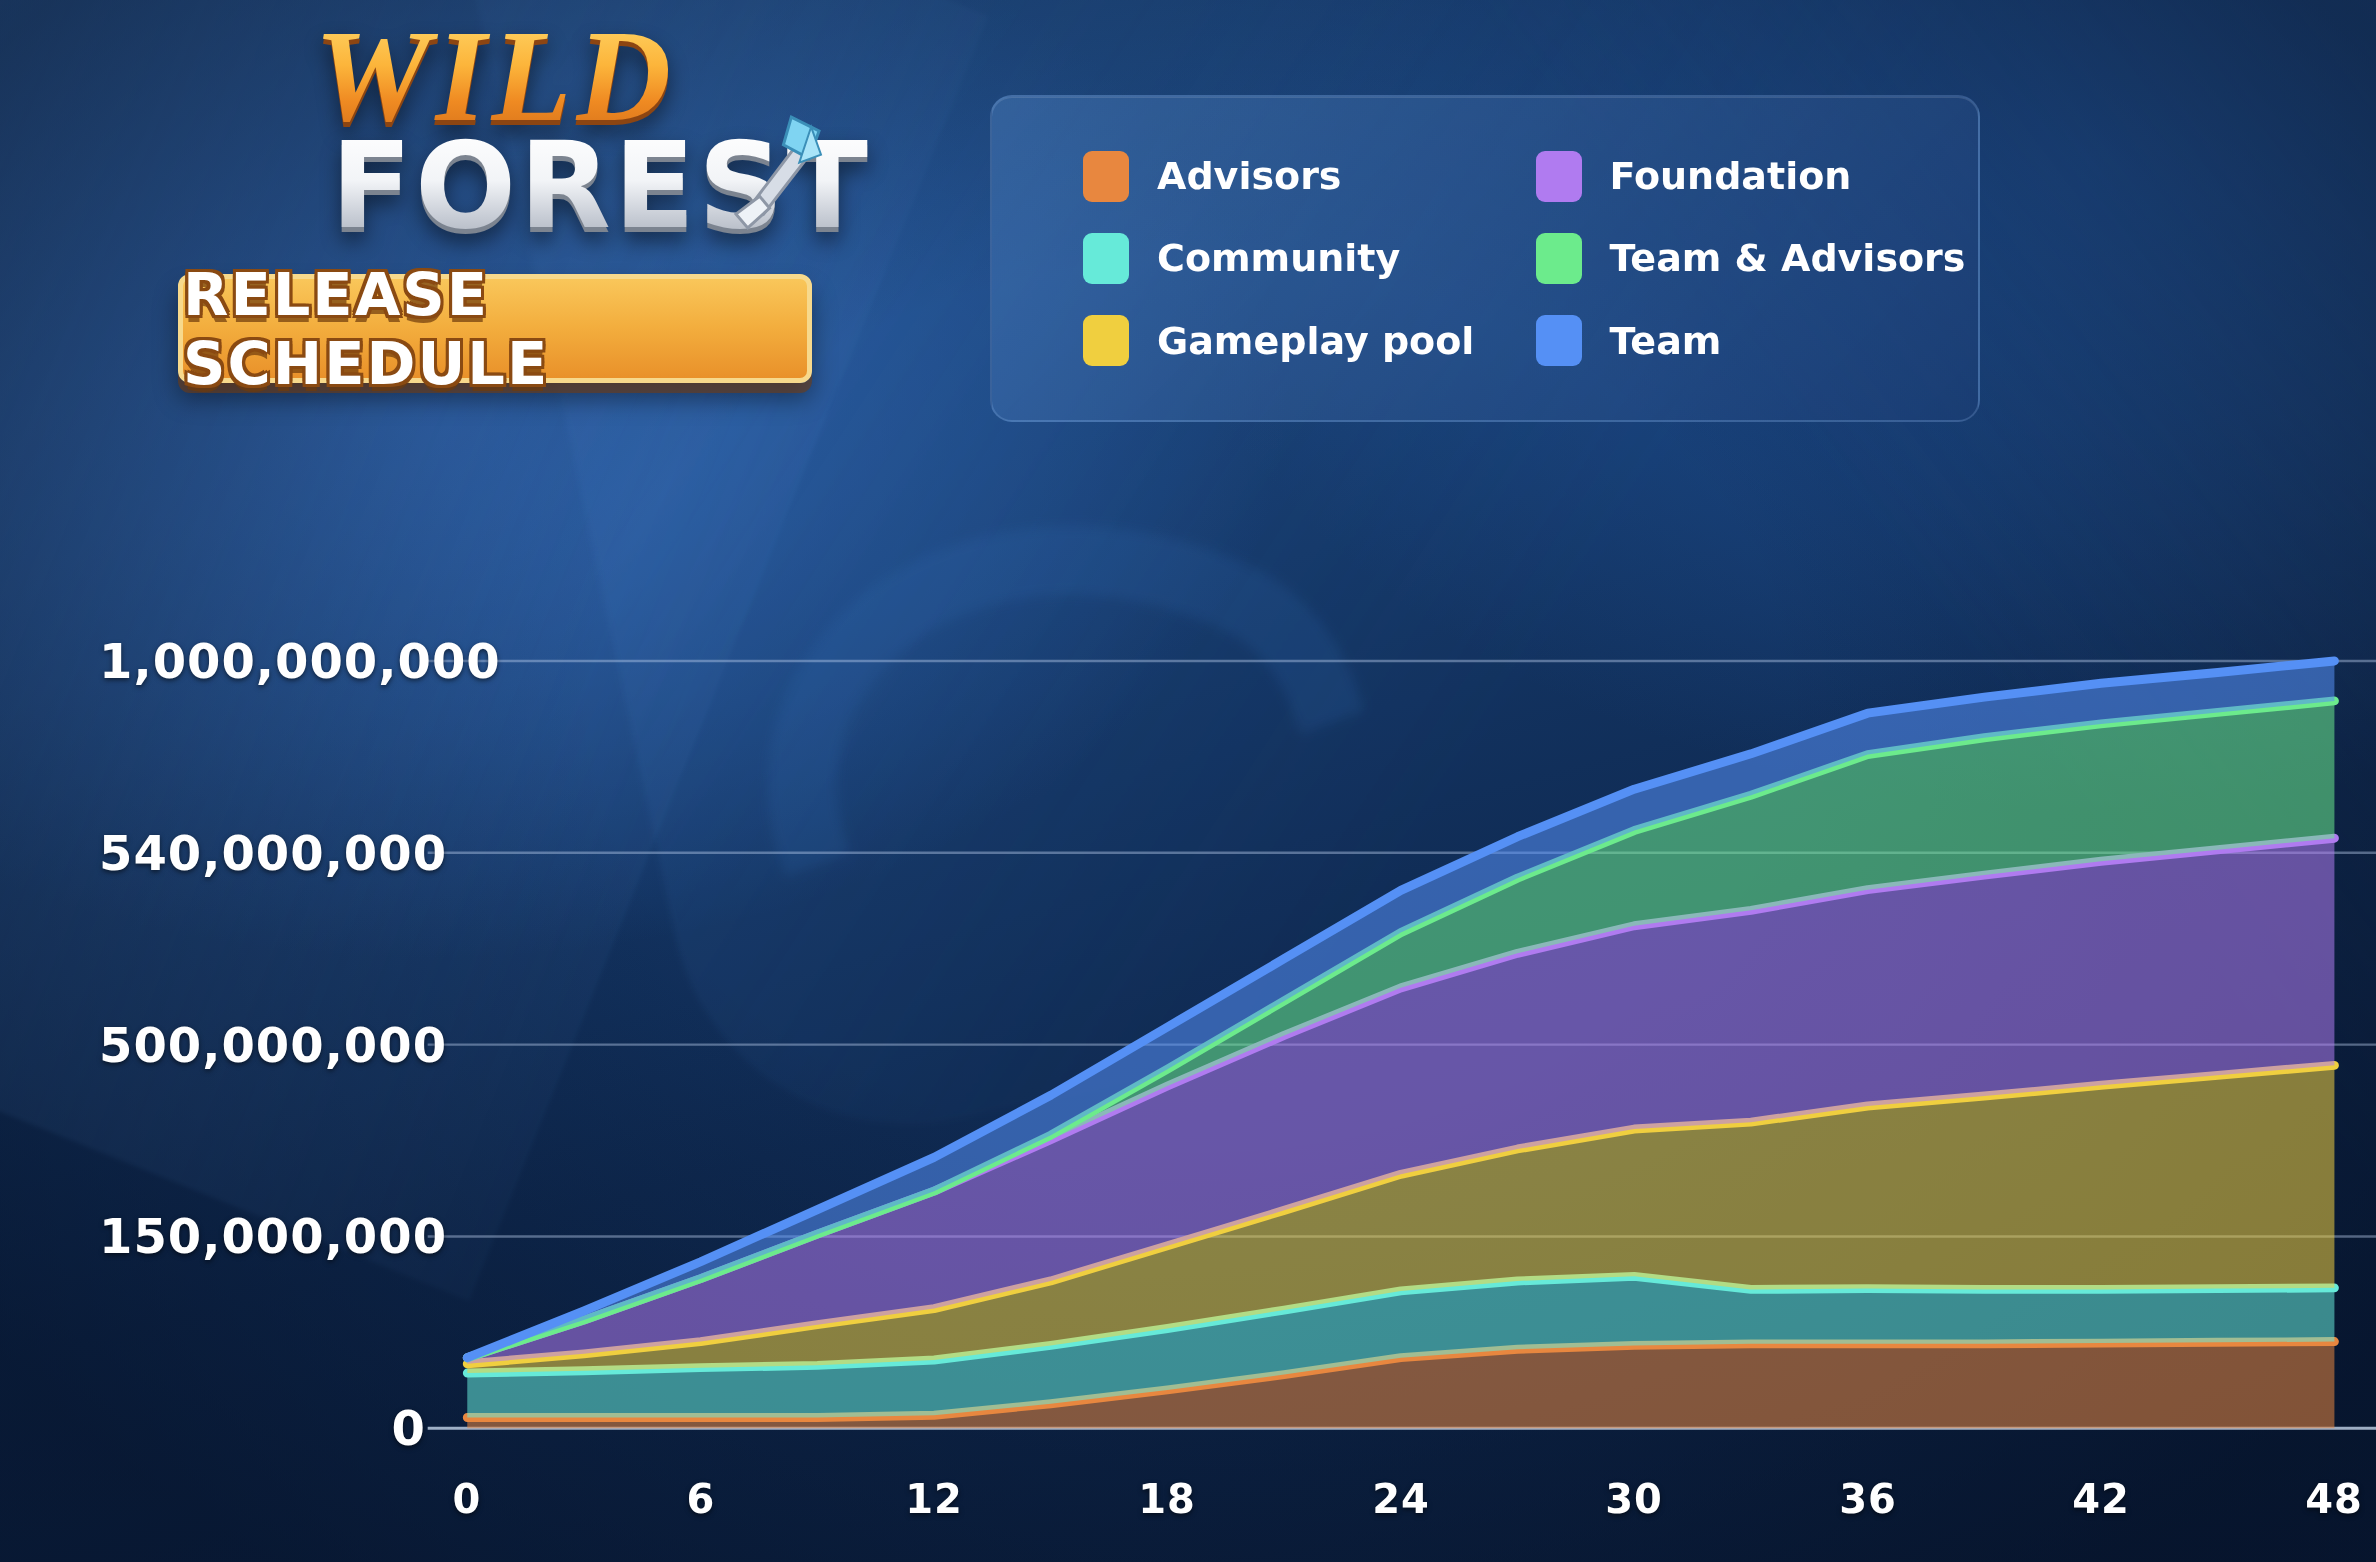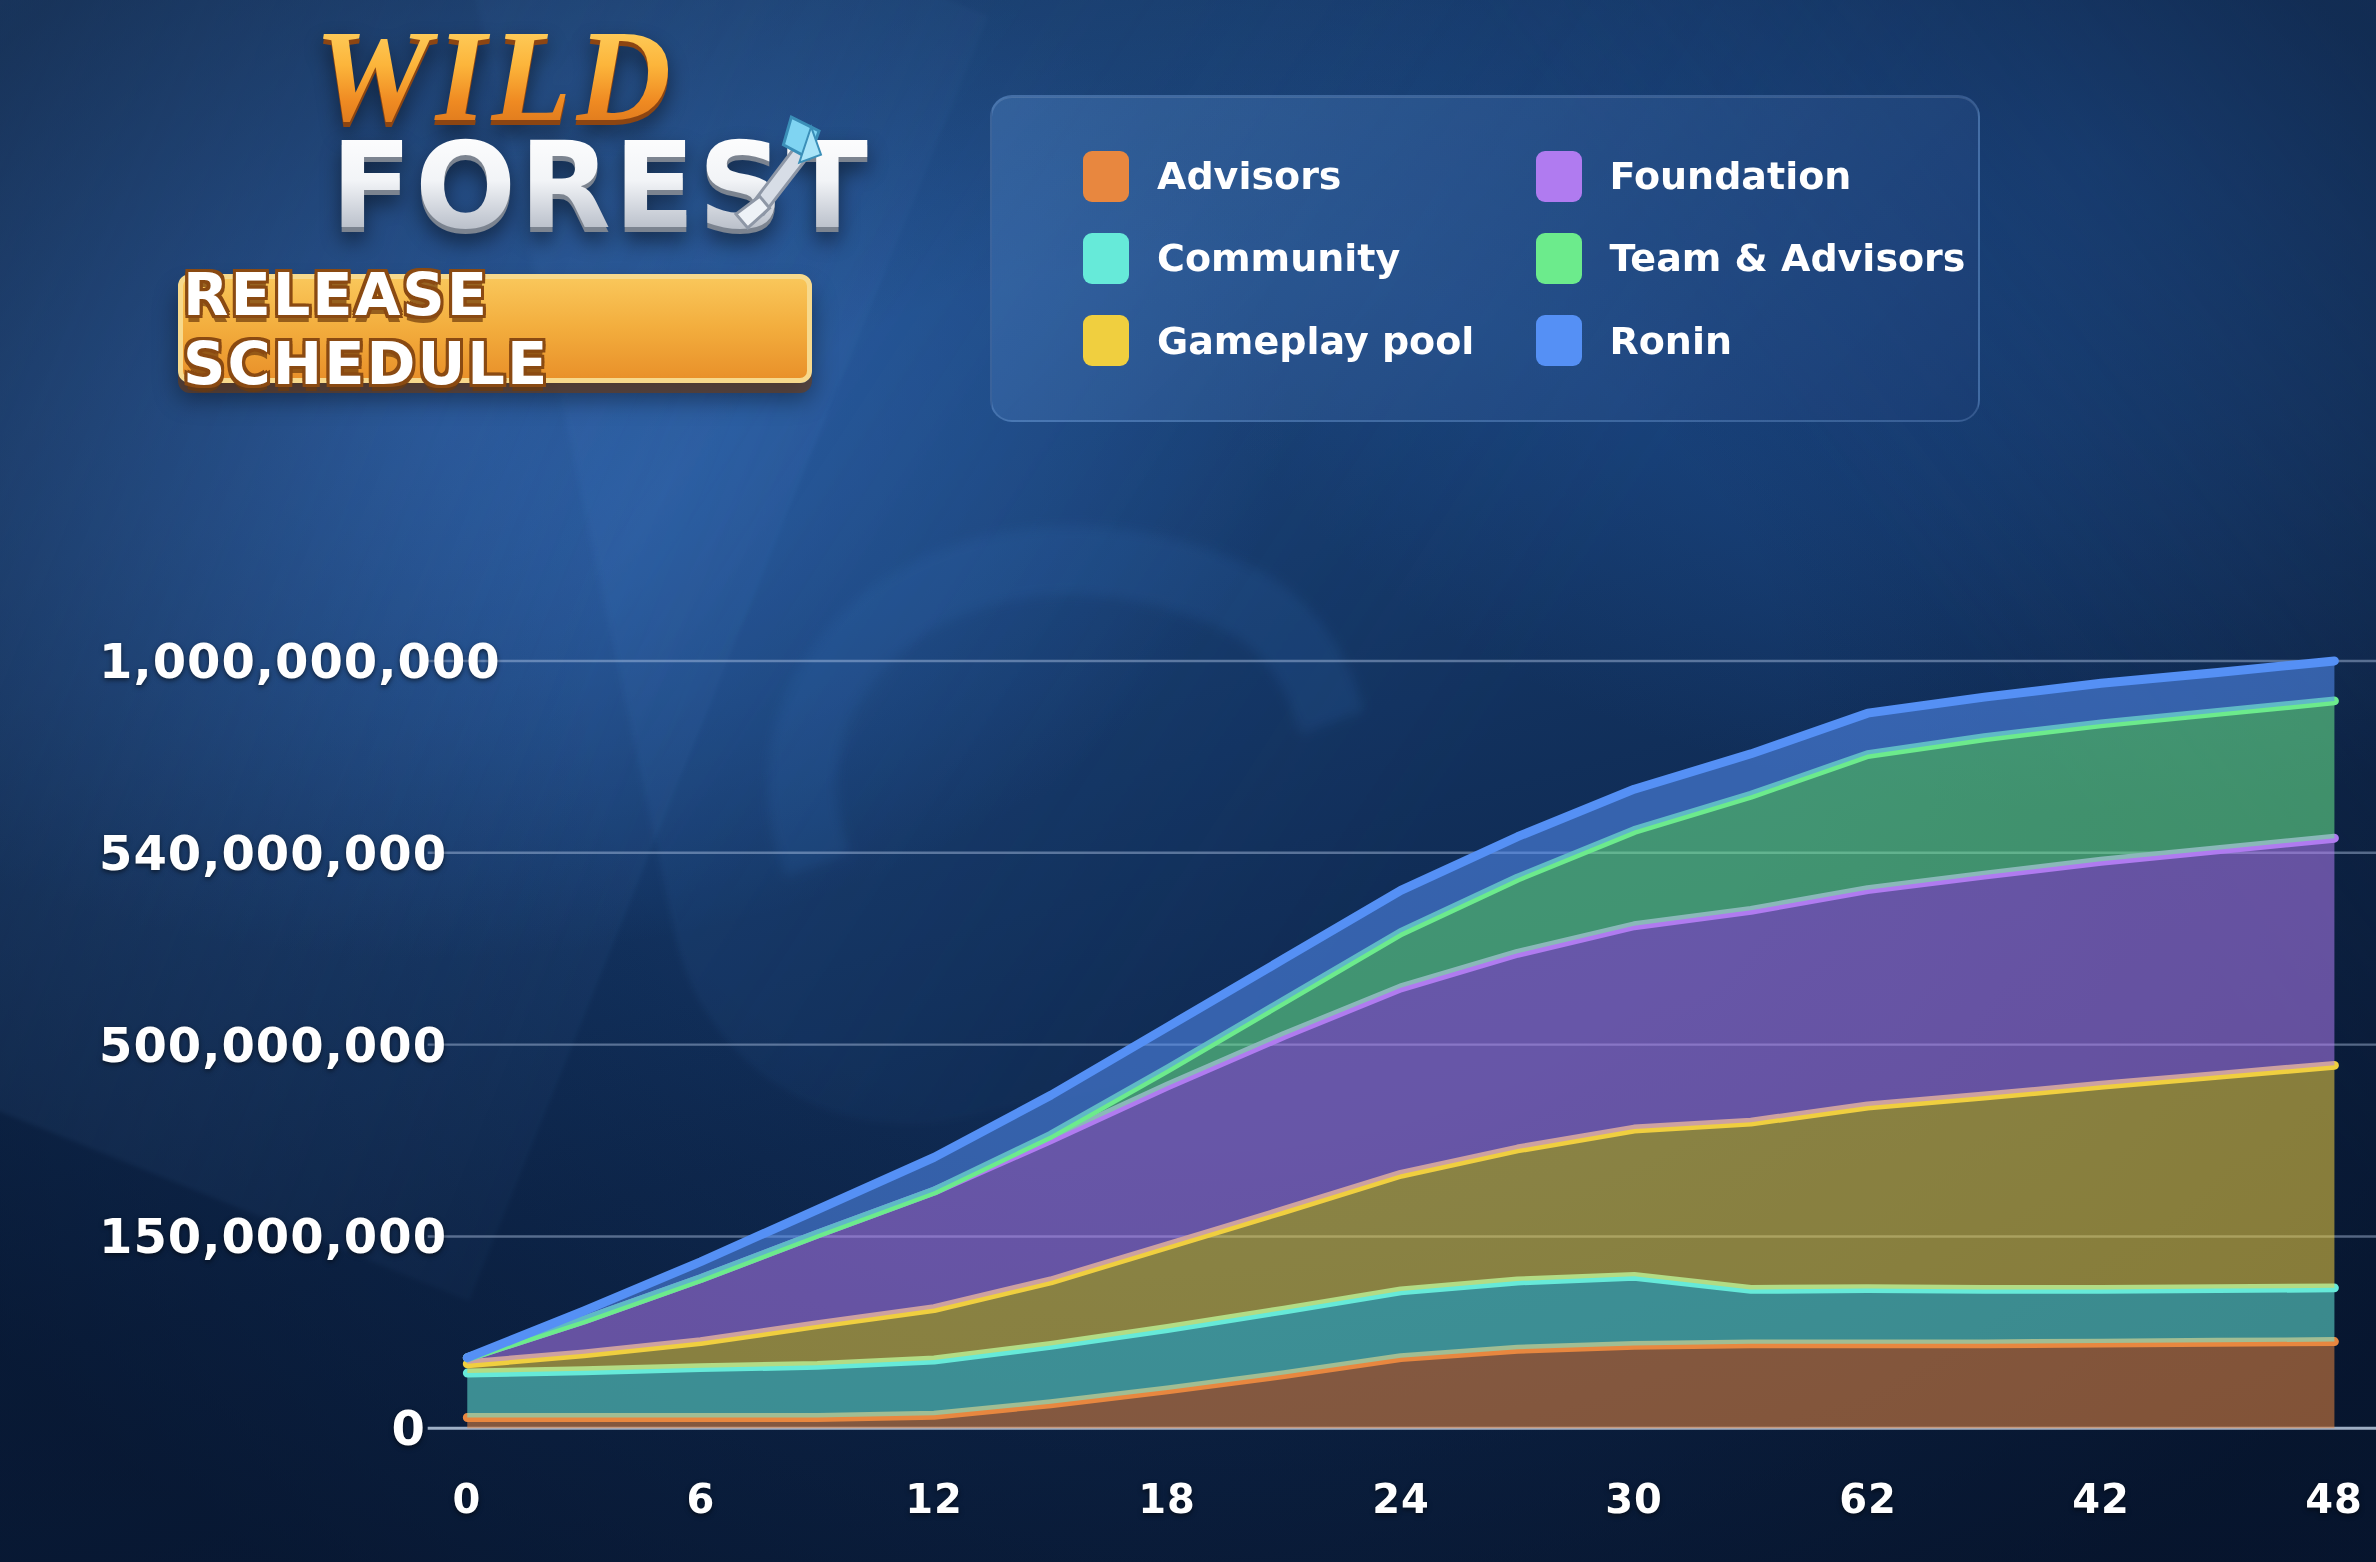--- a/index.html
+++ b/index.html
@@ -195,21 +195,21 @@
   <div class="legend-item">
     <span class="legend-swatch" style="background:#6ceb8c"></span>
     <span class="legend-label">Team &amp; Advisors</span>
   </div>
   <div class="legend-item">
     <span class="legend-swatch" style="background:#f0cf3f"></span>
     <span class="legend-label">Gameplay pool</span>
   </div>
   <div class="legend-item">
     <span class="legend-swatch" style="background:#5590f5"></span>
-    <span class="legend-label">Ronin</span>
+    <span class="legend-label">Team</span>
   </div>
 </div>
 
 <div class="chart-wrap">
   <svg class="chart-svg" id="chart-svg" viewBox="0 0 2400 1018">
       <line x1="432" x2="2400" y1="883" y2="883" stroke="rgba(210,225,245,.75)" stroke-width="3"></line>
       <line x1="432" x2="2400" y1="689.25" y2="689.25" stroke="rgba(190,210,240,.42)" stroke-width="2.5"></line>
       <line x1="432" x2="2400" y1="495.5" y2="495.5" stroke="rgba(190,210,240,.42)" stroke-width="2.5"></line>
       <line x1="432" x2="2400" y1="301.75" y2="301.75" stroke="rgba(190,210,240,.42)" stroke-width="2.5"></line>
       <line x1="432" x2="2400" y1="108" y2="108" stroke="rgba(190,210,240,.42)" stroke-width="2.5"></line>
@@ -233,18 +233,18 @@
       <div class="ytick" style="top: 299px;">540,000,000</div>
       <div class="ytick" style="top: 107px;">1,000,000,000</div>
     </div>
   <div id="x-ticks">
       <div class="xtick" style="left: 467px; top: 922px;">0</div>
       <div class="xtick" style="left: 701px; top: 922px;">6</div>
       <div class="xtick" style="left: 934px; top: 922px;">12</div>
       <div class="xtick" style="left: 1167px; top: 922px;">18</div>
       <div class="xtick" style="left: 1401px; top: 922px;">24</div>
       <div class="xtick" style="left: 1634px; top: 922px;">30</div>
-      <div class="xtick" style="left: 1868px; top: 922px;">62</div>
+      <div class="xtick" style="left: 1868px; top: 922px;">36</div>
       <div class="xtick" style="left: 2101px; top: 922px;">42</div>
       <div class="xtick" style="left: 2334px; top: 922px;">48</div>
     </div>
 </div>
 
 
 </body></html>

